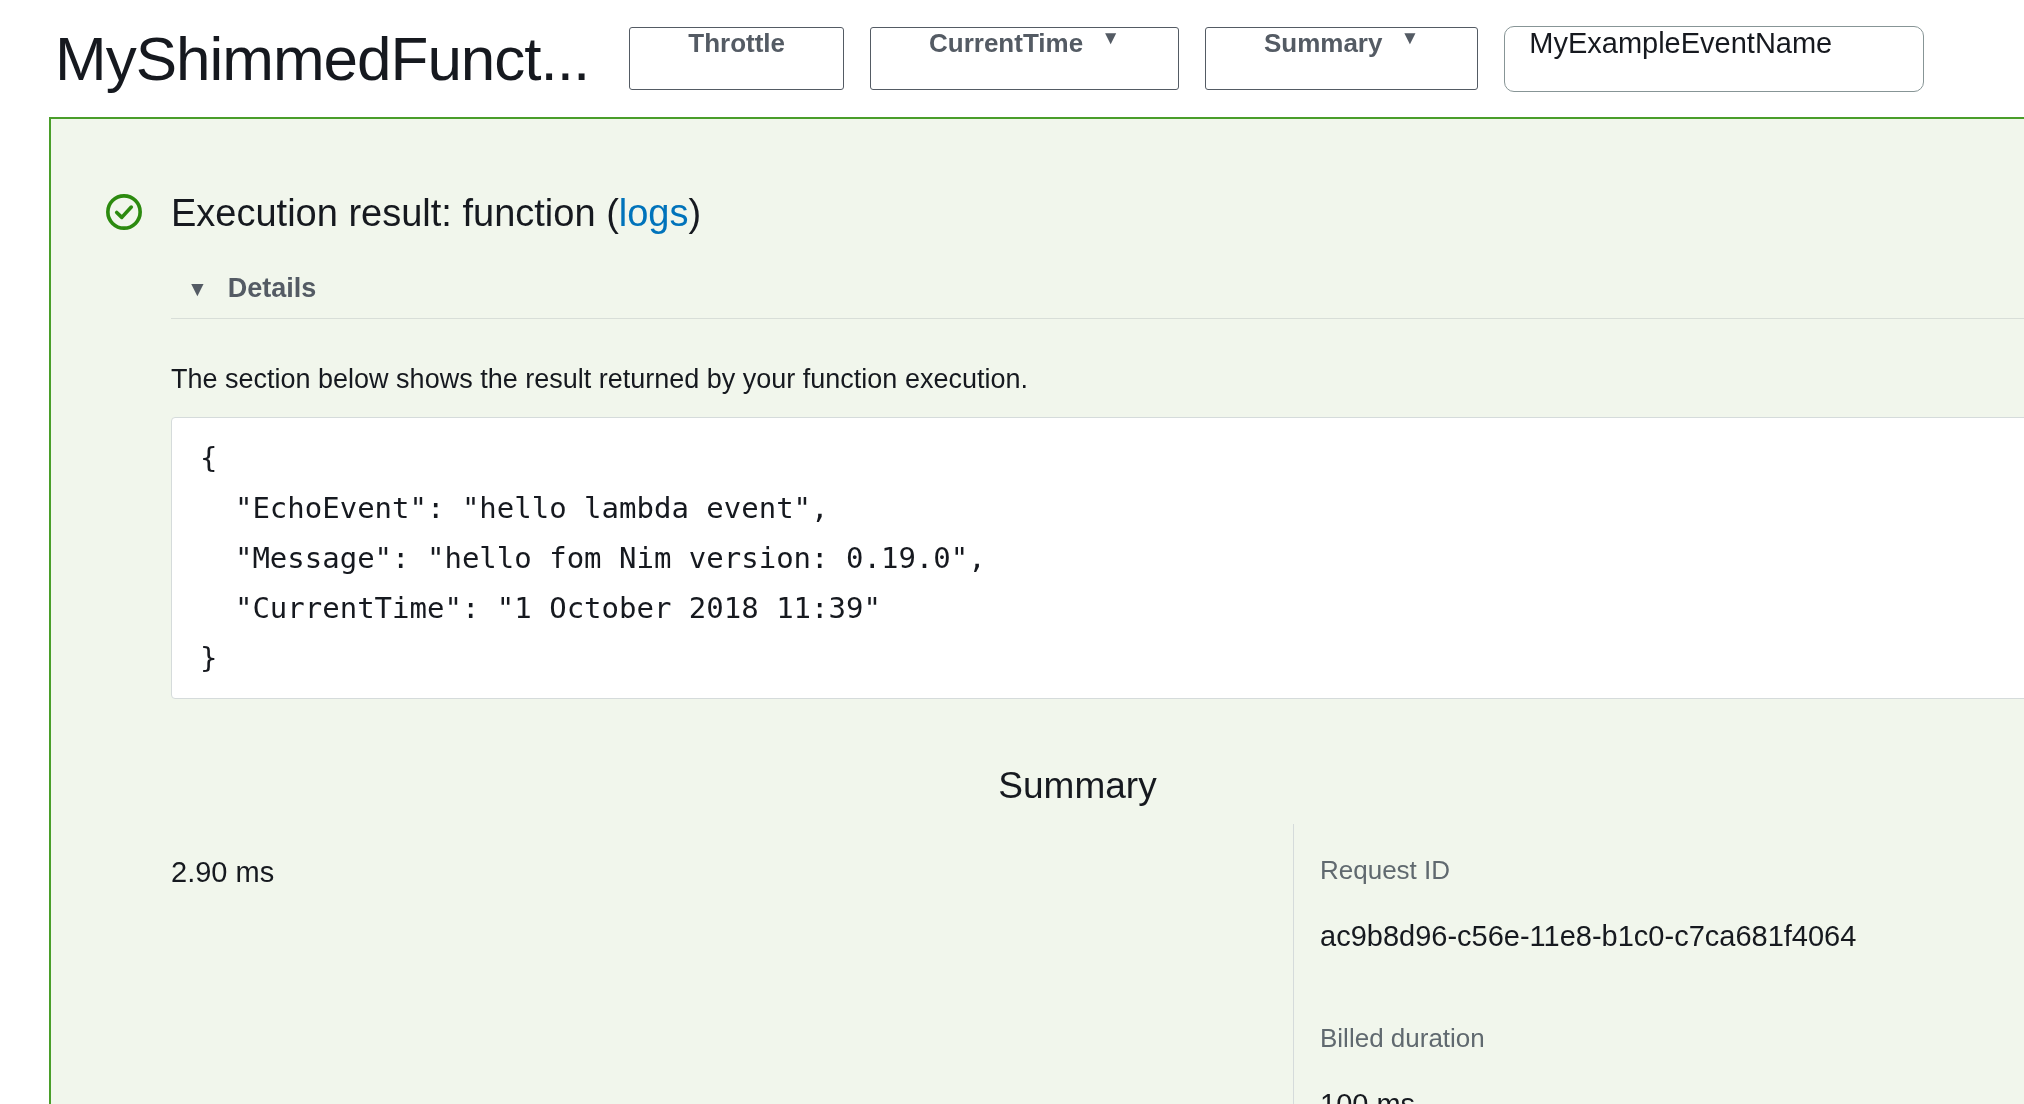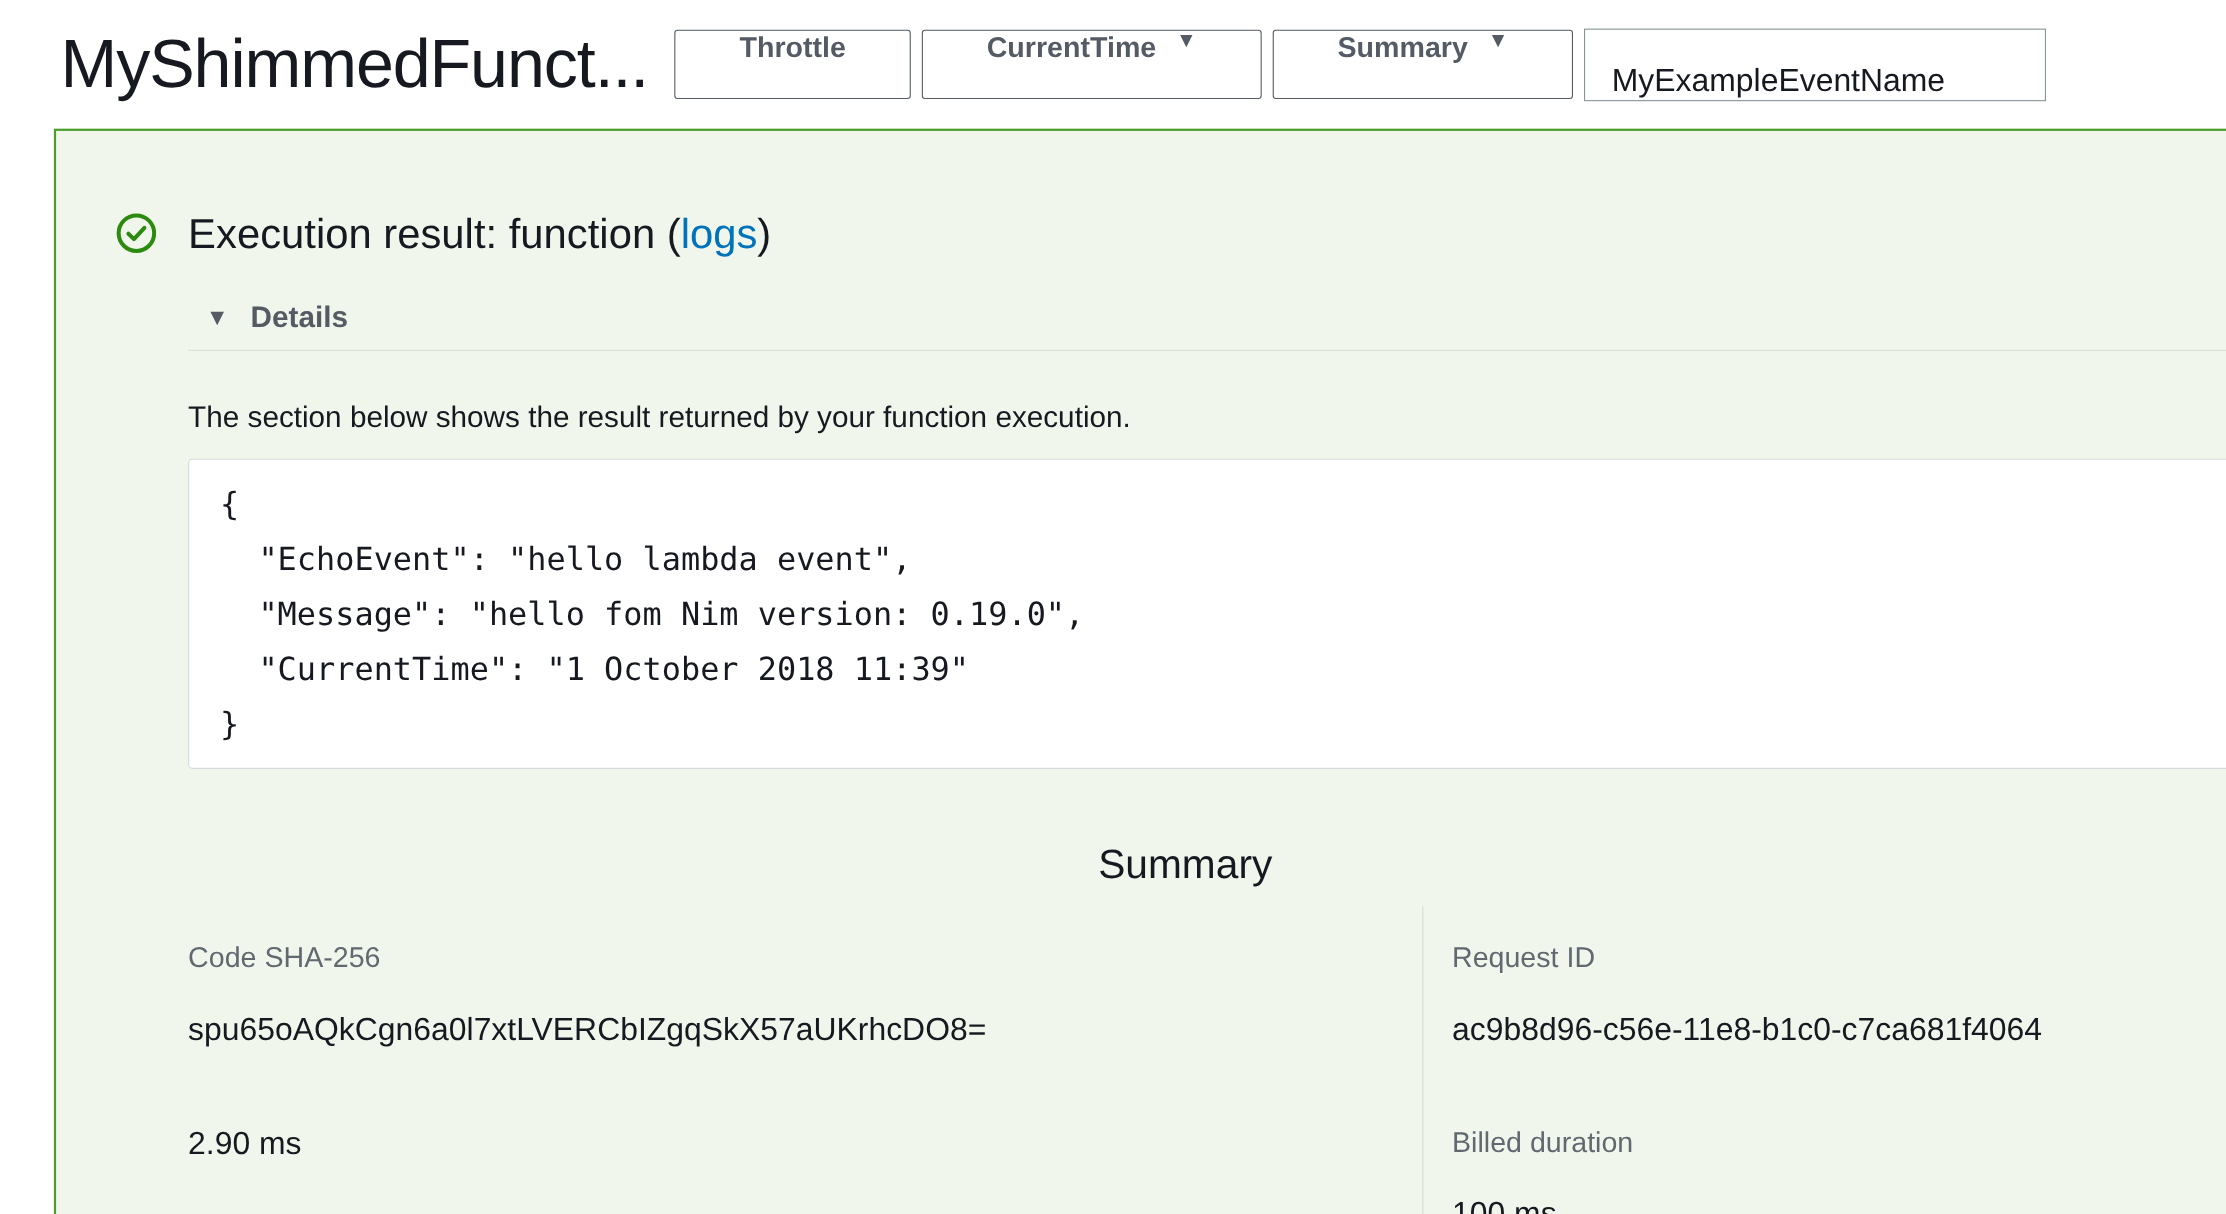--- a/index.html
+++ b/index.html
@@ -15,21 +15,21 @@
   * { box-sizing: border-box; }
 
   
   .top-bar {
     position: absolute;
     top: 0; left: 0; right: 0;
     height: 117px;
     display: flex;
     align-items: center;
     padding-left: 55px;
-    gap: 10px;
+    gap: 26px;
     overflow: hidden;
     background: #ffffff;
     white-space: nowrap;
   }
   .fn-title {
     font-size: 62px;
     font-weight: 400;
     color: #16191f;
     letter-spacing: -1px;
     margin-right: 14px;
@@ -48,26 +48,26 @@
     align-items: flex-start;
     gap: 18px;
     cursor: pointer;
   }
   .hdr-btn .caret { font-size: 19px; line-height: 1; }
   .event-select {
     height: 66px;
     min-width: 420px;
     background: #ffffff;
     border: 1px solid #879596;
-    border-radius: 0;
+    border-radius: 10px;
     color: #16191f;
     font-size: 29px;
     padding: 0 24px;
     display: inline-flex;
-    align-items: flex-end;
+    align-items: flex-start;
     cursor: pointer;
     flex: 0 0 auto;
   }
 
   
   .result-panel {
     position: absolute;
     left: 49px;
     top: 117px;
     right: -4px;
@@ -231,24 +231,20 @@
   "EchoEvent": "hello lambda event",
   "Message": "hello fom Nim version: 0.19.0",
   "CurrentTime": "1 October 2018 11:39"
 }</pre>
     </div>
 
     <div class="summary-heading">Summary</div>
 
     <div class="summary-cols">
       <div class="col-left">
-        <div class="field">
-          <div class="label">Code SHA-256</div>
-          <div class="value">spu65oAQkCgn6a0l7xtLVERCbIZgqSkX57aUKrhcDO8=</div>
-        </div>
         <div class="field">
           <div class="value">2.90 ms</div>
         </div>
       </div>
       <div class="col-right">
         <div class="field">
           <div class="label">Request ID</div>
           <div class="value">ac9b8d96-c56e-11e8-b1c0-c7ca681f4064</div>
         </div>
         <div class="field">

